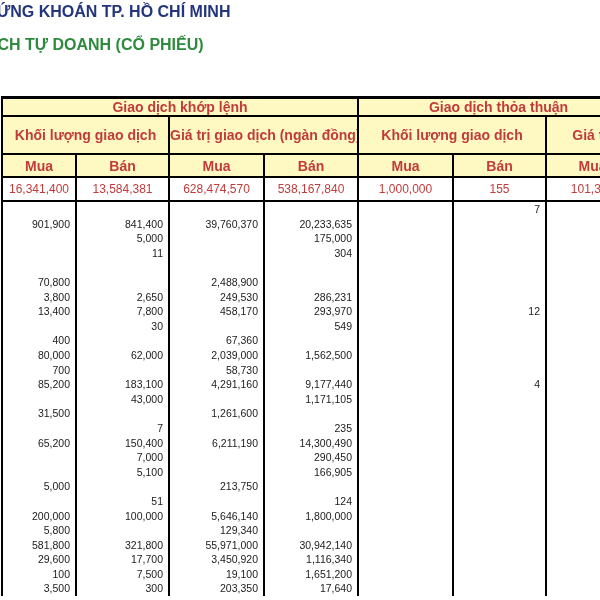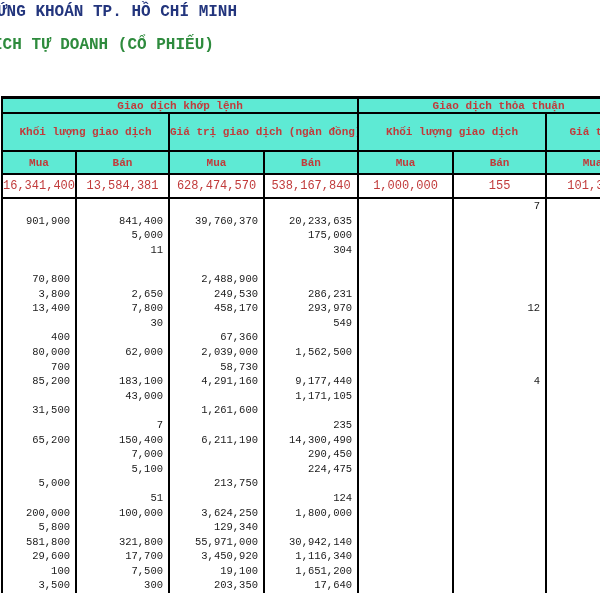--- a/index.html
+++ b/index.html
@@ -2,21 +2,21 @@
 <html><head>
 <meta charset="utf-8">
 <style>
   html, body { margin: 0; padding: 0; background: #fff; }
   .page {
     position: relative;
     width: 600px;
     height: 600px;
     background: #ffffff;
     overflow: hidden;
-    font-family: Liberation Mono, monospace;
+    font-family: Liberation Sans, sans-serif;
   }
   .title-line1 {
     position: absolute;
     top: 3px;
     left: -3px;
     font-size: 16px;
     font-weight: bold;
     color: #23357d;
     white-space: nowrap;
   }
@@ -39,23 +39,23 @@
   }
   table.trading th, table.trading td {
     padding: 0;
     overflow: hidden;
     white-space: nowrap;
   }
   thead th {
     border: 2px solid #000;
     color: #c13b3b;
     font-weight: bold;
-    font-size: 11px;
+    font-size: 14px;
     text-align: center;
-    background: #5eead4;
+    background: #fef9c3;
   }
   tr.group-row th { height: 13px; border-top: 3px solid #000; }
   tr.sub-row th { height: 36px; }
   tr.buysell-row th { height: 21px; }
   tr.summary-row td {
     border: 2px solid #000;
     color: #c13b3b;
     font-size: 12px;
     text-align: center;
     height: 22px;
@@ -282,21 +282,21 @@
           <td></td>
           <td>290,450</td>
           <td></td>
           <td></td>
           <td></td>
         </tr>
         <tr>
           <td></td>
           <td>5,100</td>
           <td></td>
-          <td>224,475</td>
+          <td>166,905</td>
           <td></td>
           <td></td>
           <td></td>
         </tr>
         <tr>
           <td>5,000</td>
           <td></td>
           <td>213,750</td>
           <td></td>
           <td></td>
@@ -308,21 +308,21 @@
           <td>51</td>
           <td></td>
           <td>124</td>
           <td></td>
           <td></td>
           <td></td>
         </tr>
         <tr>
           <td>200,000</td>
           <td>100,000</td>
-          <td>3,624,250</td>
+          <td>5,646,140</td>
           <td>1,800,000</td>
           <td></td>
           <td></td>
           <td></td>
         </tr>
         <tr>
           <td>5,800</td>
           <td></td>
           <td>129,340</td>
           <td></td>

